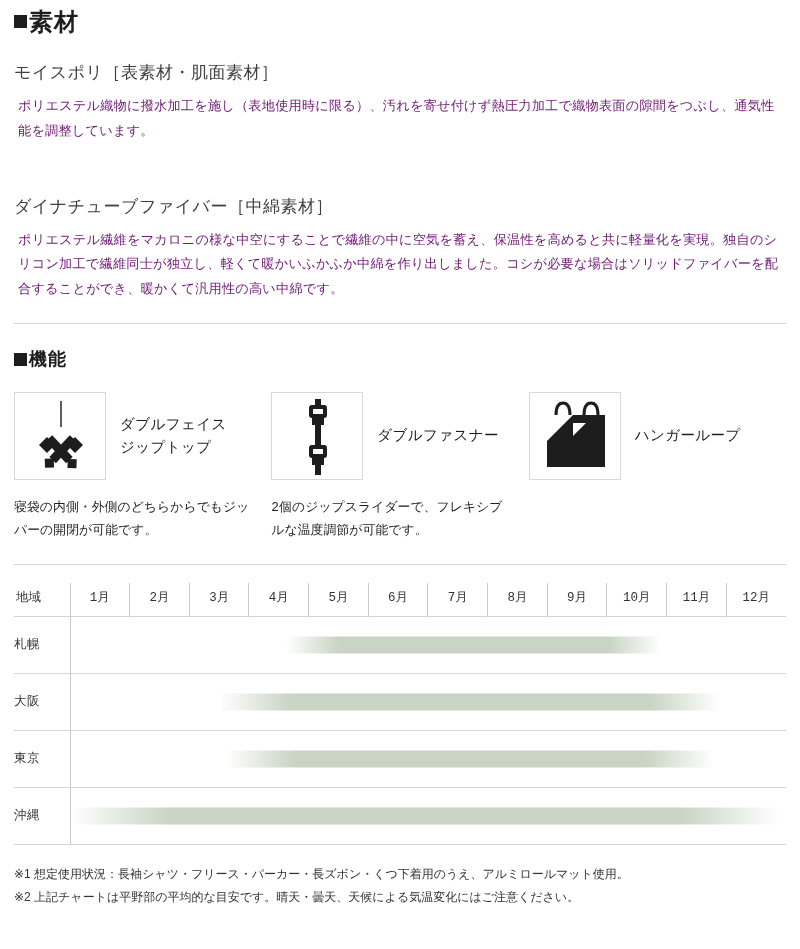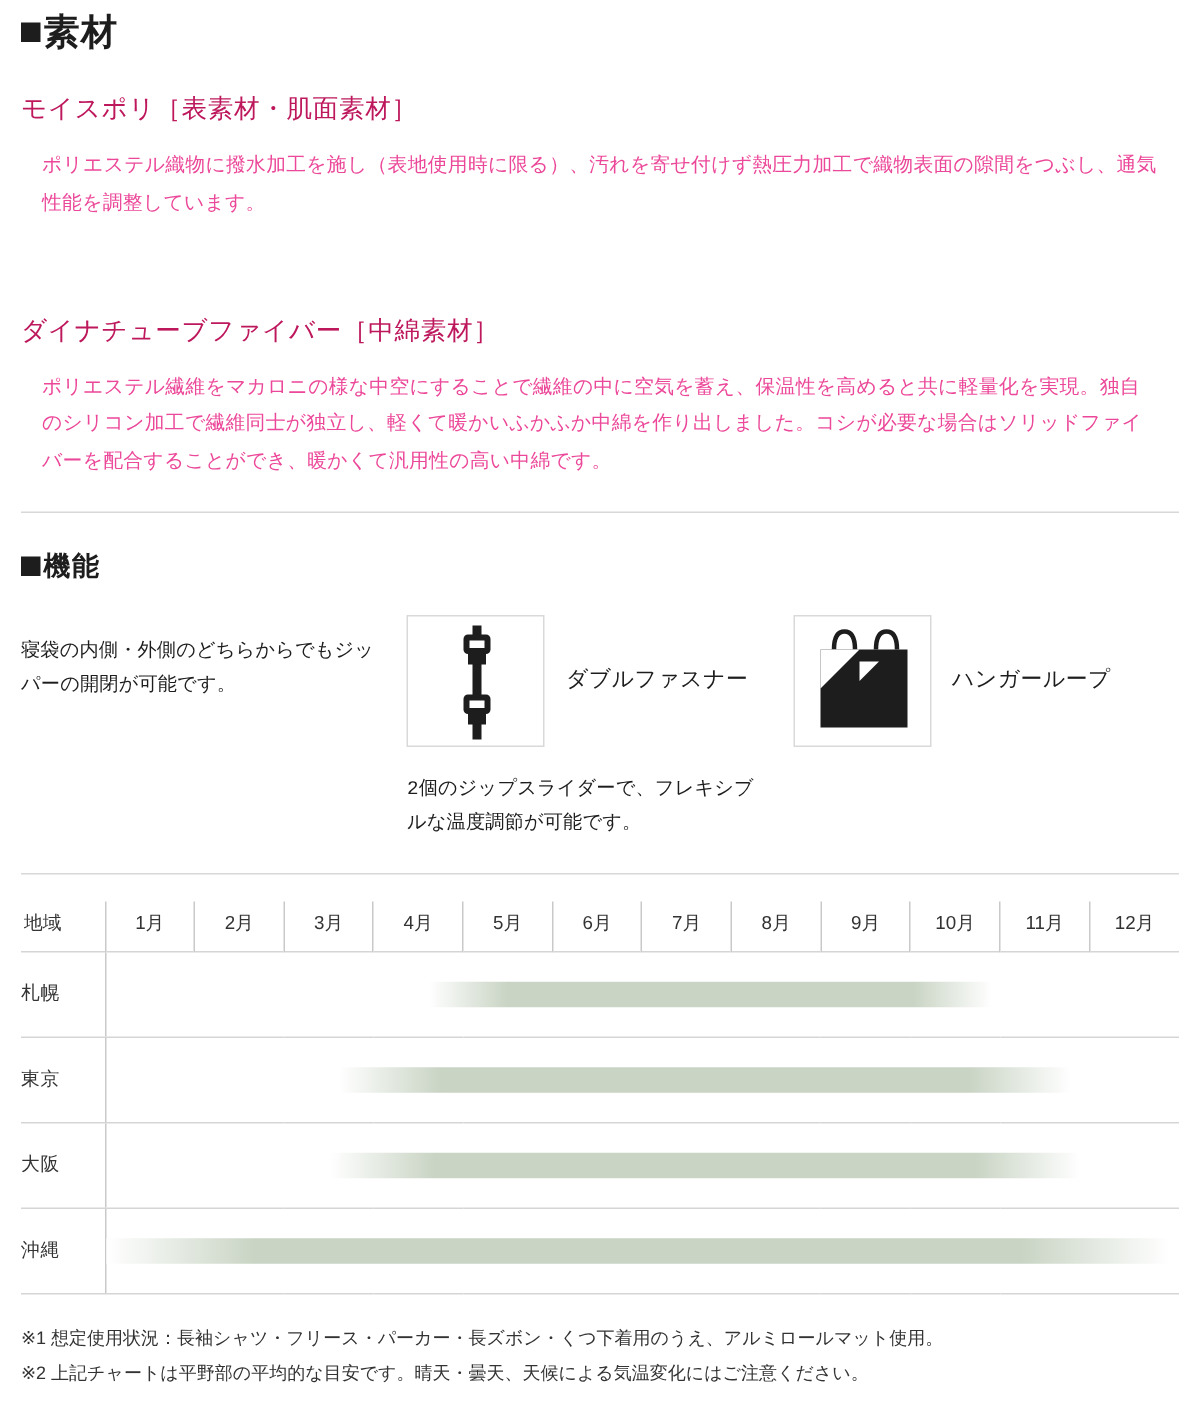--- a/index.html
+++ b/index.html
@@ -35,28 +35,28 @@
     line-height: 1.3;
   }
   .sec-title.small { font-size: 18px; }
 
   
   .sub-title {
     font-size: 17px;
     font-weight: 400;
     letter-spacing: 0.5px;
     margin: 22px 0 10px 0;
-    color: #be185d;
+    color: #404040;
   }
   .body-text {
     font-size: 13.2px;
     line-height: 1.85;
     letter-spacing: 0.2px;
-    margin: 14px;
-    color: #ec4899;
+    margin: 4px;
+    color: #701a75;
   }
   .gap-lg { height: 26px; }
 
   hr.rule {
     border: none;
     border-top: 1px solid #d8d8d8;
     margin: 22px 0 18px 0;
   }
 
   
@@ -92,20 +92,21 @@
     letter-spacing: 0.1px;
     font-family: Liberation Mono, monospace;
   }
 
   
   .chart { margin-top: 18px; }
   .chart table {
     border-collapse: collapse;
     width: 772px;
     table-layout: fixed;
+    font-family: Liberation Mono, monospace;
   }
   .chart th, .chart td {
     font-weight: 400;
     font-size: 12.5px;
     color: #333;
     padding: 0;
   }
   .chart .hdr-region {
     width: 56px;
     text-align: left;
@@ -175,20 +176,41 @@
   <hr class="rule">
 
   <div class="sec-head">
     <span class="sec-mark"></span>
     <span class="sec-title small">機能</span>
   </div>
 
   <div class="features">
 
     <div class="feature">
+      <div class="feature-top">
+        <div class="fig">
+          <svg width="92" height="88" viewBox="0 0 92 88" aria-hidden="true">
+            <line x1="46" y1="8" x2="46" y2="34" stroke="#1d1d1d" stroke-width="1.4"></line>
+            <g transform="translate(46,34) rotate(-43)">
+              <rect x="-21" y="0" width="9" height="30" fill="#1d1d1d"></rect>
+              <rect x="-21" y="30" width="9" height="9" fill="#1d1d1d" transform="rotate(45 -16.5 34)"></rect>
+            </g>
+            <g transform="translate(46,34) rotate(43)">
+              <rect x="12" y="0" width="9" height="30" fill="#1d1d1d"></rect>
+              <rect x="12" y="30" width="9" height="9" fill="#1d1d1d" transform="rotate(45 16.5 34)"></rect>
+            </g>
+            <polygon points="24,52 32,44 40,52 32,60" fill="#1d1d1d"></polygon>
+            <polygon points="52,52 60,44 68,52 60,60" fill="#1d1d1d"></polygon>
+          </svg>
+        </div>
+        <div class="feature-label">
+          <div>ダブルフェイス</div>
+          <div>ジップトップ</div>
+        </div>
+      </div>
       <div class="feature-desc">寝袋の内側・外側のどちらからでもジッパーの開閉が可能です。</div>
     </div>
 
     <div class="feature">
       <div class="feature-top">
         <div class="fig">
           <svg width="92" height="88" viewBox="0 0 92 88" aria-hidden="true">
             <rect x="43" y="6" width="6" height="76" fill="#1d1d1d"></rect>
             <g fill="#1d1d1d">
               <rect x="37" y="12" width="18" height="13" rx="3"></rect>
@@ -251,36 +273,36 @@
       <tbody>
         <tr>
           <td class="row-label">札幌</td>
           <td class="bar-cell" colspan="12">
             <div class="bar-track">
               <div class="bar" id="bar0" style="left: 30%; width: 52.5%; background: linear-gradient(to right, rgb(255, 255, 255) 0%, rgb(201, 212, 196) 14%, rgb(201, 212, 196) 86%, rgb(255, 255, 255) 100%);"></div>
             </div>
           </td>
         </tr>
         <tr>
+          <td class="row-label">大阪</td>
+          <td class="bar-cell" colspan="12">
+            <div class="bar-track">
+              <div class="bar" id="bar2" style="left: 20.8333%; width: 70%; background: linear-gradient(to right, rgb(255, 255, 255) 0%, rgb(201, 212, 196) 14%, rgb(201, 212, 196) 86%, rgb(255, 255, 255) 100%);"></div>
+            </div>
+          </td>
+        </tr>
+        <tr>
           <td class="row-label">東京</td>
           <td class="bar-cell" colspan="12">
             <div class="bar-track">
               <div class="bar" id="bar1" style="left: 21.6667%; width: 68.3333%; background: linear-gradient(to right, rgb(255, 255, 255) 0%, rgb(201, 212, 196) 14%, rgb(201, 212, 196) 86%, rgb(255, 255, 255) 100%);"></div>
             </div>
           </td>
         </tr>
         <tr>
-          <td class="row-label">大阪</td>
-          <td class="bar-cell" colspan="12">
-            <div class="bar-track">
-              <div class="bar" id="bar2" style="left: 20.8333%; width: 70%; background: linear-gradient(to right, rgb(255, 255, 255) 0%, rgb(201, 212, 196) 14%, rgb(201, 212, 196) 86%, rgb(255, 255, 255) 100%);"></div>
-            </div>
-          </td>
-        </tr>
-        <tr>
           <td class="row-label">沖縄</td>
           <td class="bar-cell" colspan="12">
             <div class="bar-track">
               <div class="bar" id="bar3" style="left: 0%; width: 99.1667%; background: linear-gradient(to right, rgb(255, 255, 255) 0%, rgb(201, 212, 196) 14%, rgb(201, 212, 196) 86%, rgb(255, 255, 255) 100%);"></div>
             </div>
           </td>
         </tr>
       </tbody>
     </table>
 

